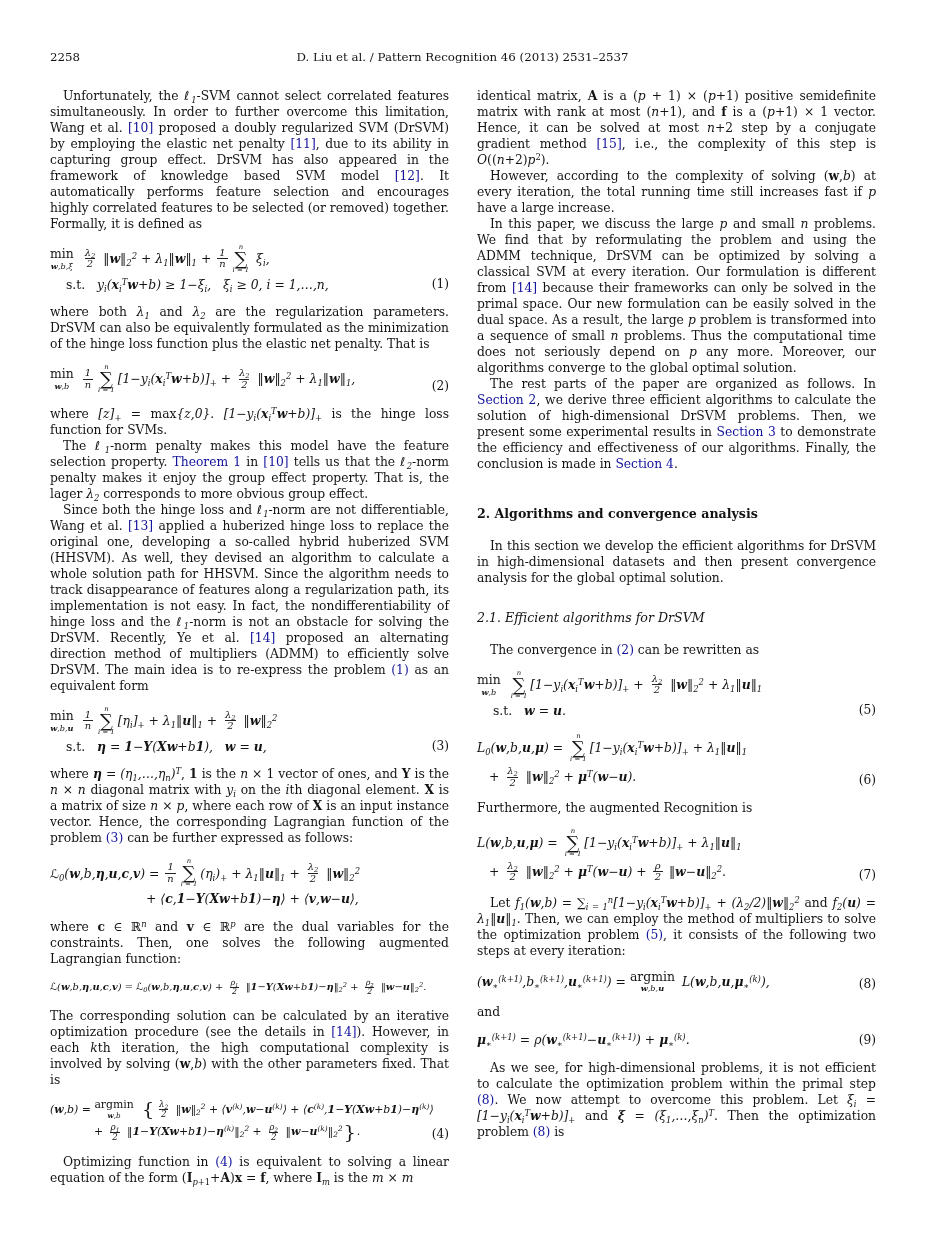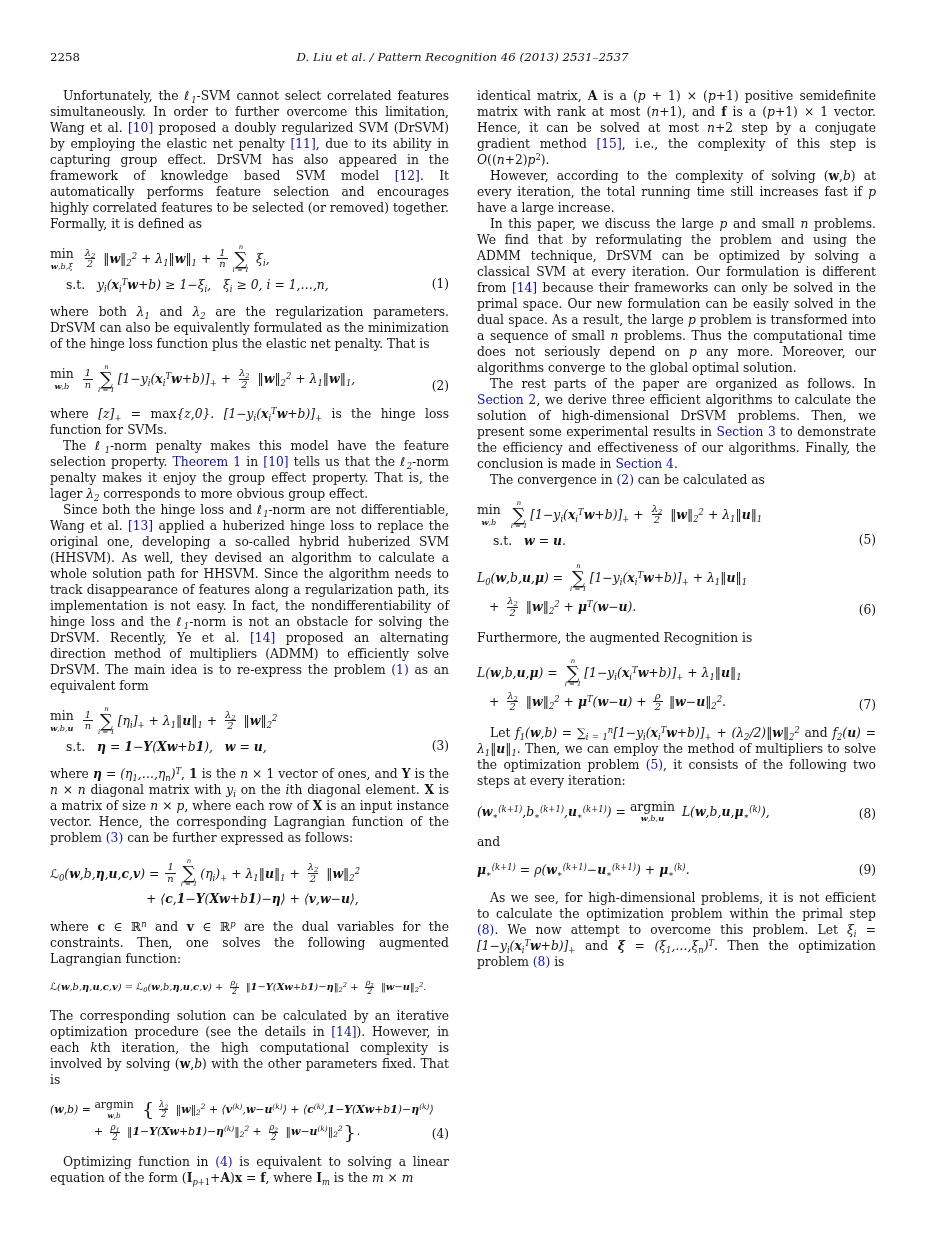--- a/index.html
+++ b/index.html
@@ -1,19 +1,19 @@
 <!DOCTYPE html>
 <html><head>
 <meta charset="utf-8">
 <style>
   html,body{margin:0;padding:0;background:#ffffff;}
   .page{position:relative;width:925px;height:1234px;background:#ffffff;overflow:hidden;
         font-family:"DejaVu Serif","DejaVu Sans",serif;color:#141414;}
   .pagenum{position:absolute;top:50px;left:50px;font-size:11.8px;}
-  .runtitle{position:absolute;top:50px;left:0;width:100%;text-align:center;font-style:italic;font-size:11.8px;}
+  .runtitle{position:absolute;top:50px;left:0;width:100%;text-align:center;font-size:11.8px;}
   .col{position:absolute;top:88px;width:399px;text-align:justify;font-size:12.3px;line-height:16px;hyphens:none;}
   .col-left{left:50px;}
   .col-right{left:477px;}
   .para{margin:0;}
   .para.ind{text-indent:13px;}
   .ref{color:#12129b;}
   .h2{font-weight:bold;text-align:left;font-size:12.6px;margin:34px 0 16px 0;}
   .h3{font-style:italic;text-align:left;font-size:12.6px;margin:24px 0 16px 0;}
   
   .eq{display:flex;align-items:flex-end;margin:9px 0;font-size:12.4px;}
@@ -91,21 +91,24 @@
         <span class="eq-num">(4)</span>
       </div>
     <div class="para ind"><span style="font-style: normal; font-weight: normal;">Optimizing function in </span><span class="ref"><span style="font-style: normal; font-weight: normal;">(4)</span></span><span style="font-style: normal; font-weight: normal;"> is equivalent to solving a linear equation of the form (</span><span style="font-style: normal; font-weight: bold;">I</span><sub><span style="font-style: italic; font-weight: normal;">p</span><span style="font-style: normal; font-weight: normal;">+1</span></sub><span style="font-style: normal; font-weight: normal;">+</span><span style="font-style: normal; font-weight: bold;">A</span><span style="font-style: normal; font-weight: normal;">)</span><span style="font-style: normal; font-weight: bold;">x</span><span style="font-style: normal; font-weight: normal;"> = </span><span style="font-style: normal; font-weight: bold;">f</span><span style="font-style: normal; font-weight: normal;">, where </span><span style="font-style: normal; font-weight: bold;">I</span><sub><span style="font-style: italic; font-weight: normal;">m</span></sub><span style="font-style: normal; font-weight: normal;"> is the </span><span style="font-style: italic; font-weight: normal;">m</span><span style="font-style: normal; font-weight: normal;"> × </span><span style="font-style: italic; font-weight: normal;">m</span></div>
   </div>
 
   <div class="col col-right">
     <div class="para"><span style="font-style: normal; font-weight: normal;">identical matrix, </span><span style="font-style: normal; font-weight: bold;">A</span><span style="font-style: normal; font-weight: normal;"> is a (</span><span style="font-style: italic; font-weight: normal;">p</span><span style="font-style: normal; font-weight: normal;"> + 1) × (</span><span style="font-style: italic; font-weight: normal;">p</span><span style="font-style: normal; font-weight: normal;">+1) positive semidefinite matrix with rank at most (</span><span style="font-style: italic; font-weight: normal;">n</span><span style="font-style: normal; font-weight: normal;">+1), and </span><span style="font-style: normal; font-weight: bold;">f</span><span style="font-style: normal; font-weight: normal;"> is a (</span><span style="font-style: italic; font-weight: normal;">p</span><span style="font-style: normal; font-weight: normal;">+1) × 1 vector. Hence, it can be solved at most </span><span style="font-style: italic; font-weight: normal;">n</span><span style="font-style: normal; font-weight: normal;">+2 step by a conjugate gradient method </span><span class="ref"><span style="font-style: normal; font-weight: normal;">[15]</span></span><span style="font-style: normal; font-weight: normal;">, i.e., the complexity of this step is </span><span style="font-style: italic; font-weight: normal;">O</span><span style="font-style: normal; font-weight: normal;">((</span><span style="font-style: italic; font-weight: normal;">n</span><span style="font-style: normal; font-weight: normal;">+2)</span><span style="font-style: italic; font-weight: normal;">p</span><sup><span style="font-style: normal; font-weight: normal;">2</span></sup><span style="font-style: normal; font-weight: normal;">).</span></div>
     <div class="para ind"><span style="font-style: normal; font-weight: normal;">However, according to the complexity of solving (</span><span style="font-style: normal; font-weight: bold;">w</span><span style="font-style: normal; font-weight: normal;">,</span><span style="font-style: italic; font-weight: normal;">b</span><span style="font-style: normal; font-weight: normal;">) at every iteration, the total running time still increases fast if </span><span style="font-style: italic; font-weight: normal;">p</span><span style="font-style: normal; font-weight: normal;"> have a large increase.</span></div>
     <div class="para ind"><span style="font-style: normal; font-weight: normal;">In this paper, we discuss the large </span><span style="font-style: italic; font-weight: normal;">p</span><span style="font-style: normal; font-weight: normal;"> and small </span><span style="font-style: italic; font-weight: normal;">n</span><span style="font-style: normal; font-weight: normal;"> problems. We find that by reformulating the problem and using the ADMM technique, DrSVM can be optimized by solving a classical SVM at every iteration. Our formulation is different from </span><span class="ref"><span style="font-style: normal; font-weight: normal;">[14]</span></span><span style="font-style: normal; font-weight: normal;"> because their frameworks can only be solved in the primal space. Our new formulation can be easily solved in the dual space. As a result, the large </span><span style="font-style: italic; font-weight: normal;">p</span><span style="font-style: normal; font-weight: normal;"> problem is transformed into a sequence of small </span><span style="font-style: italic; font-weight: normal;">n</span><span style="font-style: normal; font-weight: normal;"> problems. Thus the computational time does not seriously depend on </span><span style="font-style: italic; font-weight: normal;">p</span><span style="font-style: normal; font-weight: normal;"> any more. Moreover, our algorithms converge to the global optimal solution.</span></div>
     <div class="para ind"><span style="font-style: normal; font-weight: normal;">The rest parts of the paper are organized as follows. In </span><span class="ref"><span style="font-style: normal; font-weight: normal;">Section 2</span></span><span style="font-style: normal; font-weight: normal;">, we derive three efficient algorithms to calculate the solution of high-dimensional DrSVM problems. Then, we present some experimental results in </span><span class="ref"><span style="font-style: normal; font-weight: normal;">Section 3</span></span><span style="font-style: normal; font-weight: normal;"> to demonstrate the efficiency and effectiveness of our algorithms. Finally, the conclusion is made in </span><span class="ref"><span style="font-style: normal; font-weight: normal;">Section 4</span></span><span style="font-style: normal; font-weight: normal;">.</span></div>
-    <div class="para ind"><span style="font-style: normal; font-weight: normal;">The convergence in </span><span class="ref"><span style="font-style: normal; font-weight: normal;">(2)</span></span><span style="font-style: normal; font-weight: normal;"> can be calculated as</span></div>
+    <div class="h2">2. Algorithms and convergence analysis</div>
+    <div class="para ind"><span style="font-style: normal; font-weight: normal;">In this section we develop the efficient algorithms for DrSVM in high-dimensional datasets and then present convergence analysis for the global optimal solution.</span></div>
+    <div class="h3">2.1. Efficient algorithms for DrSVM</div>
+    <div class="para ind"><span style="font-style: normal; font-weight: normal;">The convergence in </span><span class="ref"><span style="font-style: normal; font-weight: normal;">(2)</span></span><span style="font-style: normal; font-weight: normal;"> can be rewritten as</span></div>
     <div class="eq">
         <div class="eq-lines">
           <div class="eq-line"><span class="uop"><span class="op">min</span><span class="sb"><span style="font-style: italic; font-weight: bold;">w</span><span style="font-style: italic; font-weight: normal;">,b</span></span></span><span class="sum"><span class="lim"><span style="font-style: italic; font-weight: normal;">n</span></span><span class="sig">∑</span><span class="lim"><span style="font-style: italic; font-weight: normal;">i = 1</span></span></span><span><span style="font-style: italic; font-weight: normal;">[1−y</span><sub><span style="font-style: italic; font-weight: normal;">i</span></sub><span style="font-style: italic; font-weight: normal;">(</span><span style="font-style: italic; font-weight: bold;">x</span><sub><span style="font-style: italic; font-weight: normal;">i</span></sub><sup><span style="font-style: italic; font-weight: normal;">T</span></sup><span style="font-style: italic; font-weight: bold;">w</span><span style="font-style: italic; font-weight: normal;">+b)]</span><sub><span style="font-style: italic; font-weight: normal;">+</span></sub><span style="font-style: italic; font-weight: normal;"> + </span></span><span class="frac"><span class="fn"><span style="font-style: italic; font-weight: normal;">λ</span><sub><span style="font-style: italic; font-weight: normal;">2</span></sub></span><span class="fd"><span style="font-style: italic; font-weight: normal;">2</span></span></span><span><span style="font-style: italic; font-weight: normal;"> ‖</span><span style="font-style: italic; font-weight: bold;">w</span><span style="font-style: italic; font-weight: normal;">‖</span><sub><span style="font-style: italic; font-weight: normal;">2</span></sub><sup><span style="font-style: italic; font-weight: normal;">2</span></sup><span style="font-style: italic; font-weight: normal;"> + λ</span><sub><span style="font-style: italic; font-weight: normal;">1</span></sub><span style="font-style: italic; font-weight: normal;">‖</span><span style="font-style: italic; font-weight: bold;">u</span><span style="font-style: italic; font-weight: normal;">‖</span><sub><span style="font-style: italic; font-weight: normal;">1</span></sub></span></div>
           <div class="eq-line" style="padding-left: 16px;"><span><span style="font-style: normal; font-weight: normal;">s.t.   </span></span><span><span style="font-style: italic; font-weight: bold;">w</span><span style="font-style: italic; font-weight: normal;"> = </span><span style="font-style: italic; font-weight: bold;">u</span><span style="font-style: italic; font-weight: normal;">.</span></span></div>
         </div>
         <span class="eq-num">(5)</span>
       </div>
     <div class="eq">
         <div class="eq-lines">
           <div class="eq-line"><span><span style="font-style: italic; font-weight: normal;">L</span><sub><span style="font-style: italic; font-weight: normal;">0</span></sub><span style="font-style: italic; font-weight: normal;">(</span><span style="font-style: italic; font-weight: bold;">w</span><span style="font-style: italic; font-weight: normal;">,b,</span><span style="font-style: italic; font-weight: bold;">u</span><span style="font-style: italic; font-weight: normal;">,</span><span style="font-style: italic; font-weight: bold;">μ</span><span style="font-style: italic; font-weight: normal;">) = </span></span><span class="sum"><span class="lim"><span style="font-style: italic; font-weight: normal;">n</span></span><span class="sig">∑</span><span class="lim"><span style="font-style: italic; font-weight: normal;">i = 1</span></span></span><span><span style="font-style: italic; font-weight: normal;">[1−y</span><sub><span style="font-style: italic; font-weight: normal;">i</span></sub><span style="font-style: italic; font-weight: normal;">(</span><span style="font-style: italic; font-weight: bold;">x</span><sub><span style="font-style: italic; font-weight: normal;">i</span></sub><sup><span style="font-style: italic; font-weight: normal;">T</span></sup><span style="font-style: italic; font-weight: bold;">w</span><span style="font-style: italic; font-weight: normal;">+b)]</span><sub><span style="font-style: italic; font-weight: normal;">+</span></sub><span style="font-style: italic; font-weight: normal;"> + λ</span><sub><span style="font-style: italic; font-weight: normal;">1</span></sub><span style="font-style: italic; font-weight: normal;">‖</span><span style="font-style: italic; font-weight: bold;">u</span><span style="font-style: italic; font-weight: normal;">‖</span><sub><span style="font-style: italic; font-weight: normal;">1</span></sub></span></div>

